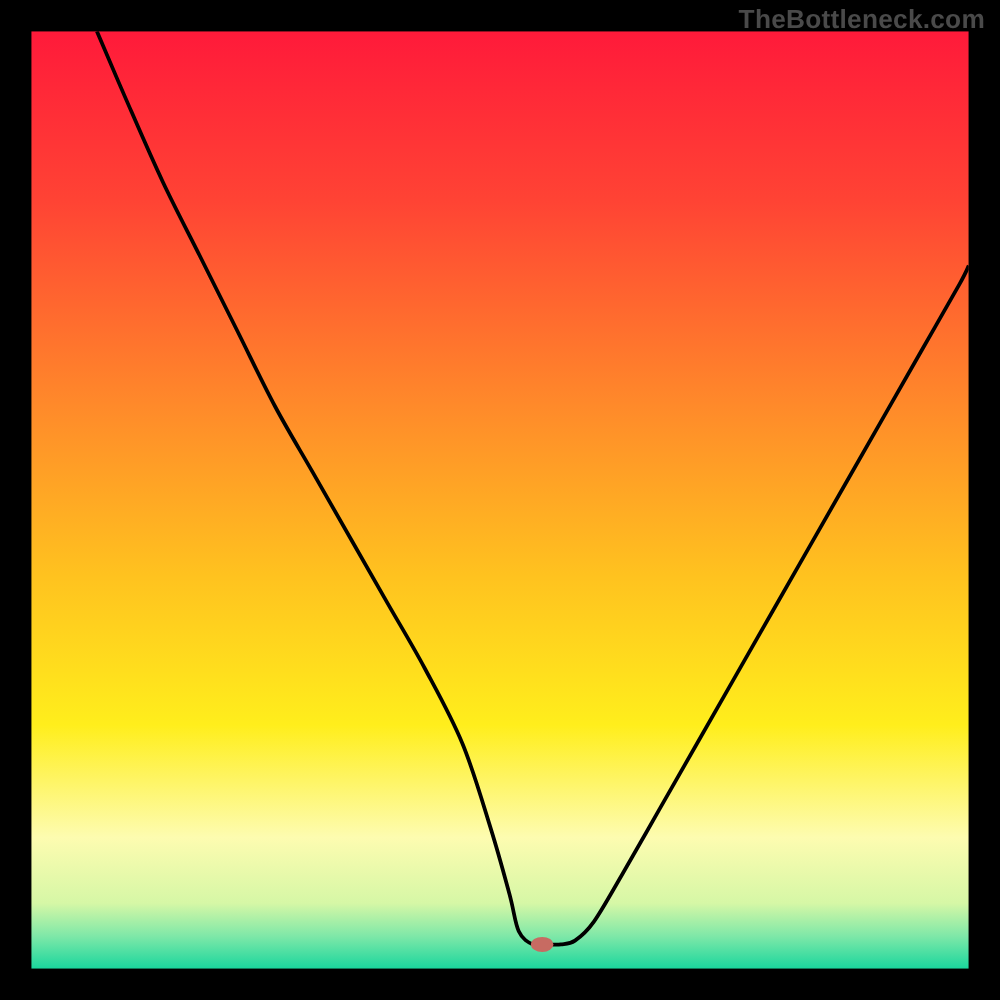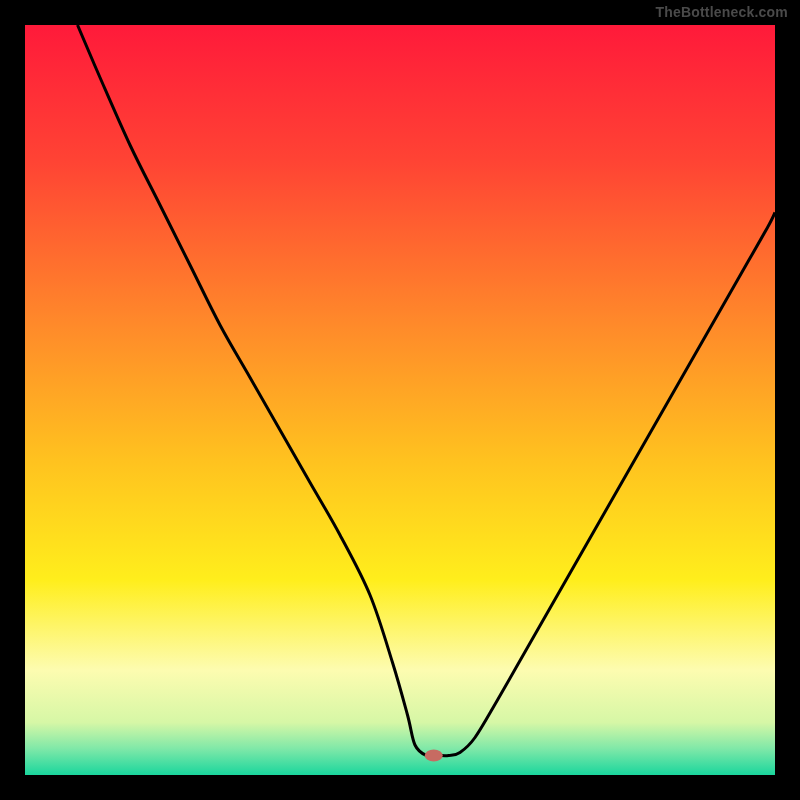--- a/index.html
+++ b/index.html
@@ -17,21 +17,21 @@
     left: 0;
     width: 800px;
     height: 800px;
     background: #000000;
   }
   .watermark {
     position: absolute;
     top: 4px;
     right: 12px;
     color: #4a4a4a;
-    font-size: 14px;
+    font-size: 21px;
     font-weight: 600;
     letter-spacing: 0.2px;
     z-index: 10;
   }
   .plot-area {
     position: absolute;
     left: 25px;
     top: 25px;
     width: 750px;
     height: 750px;

